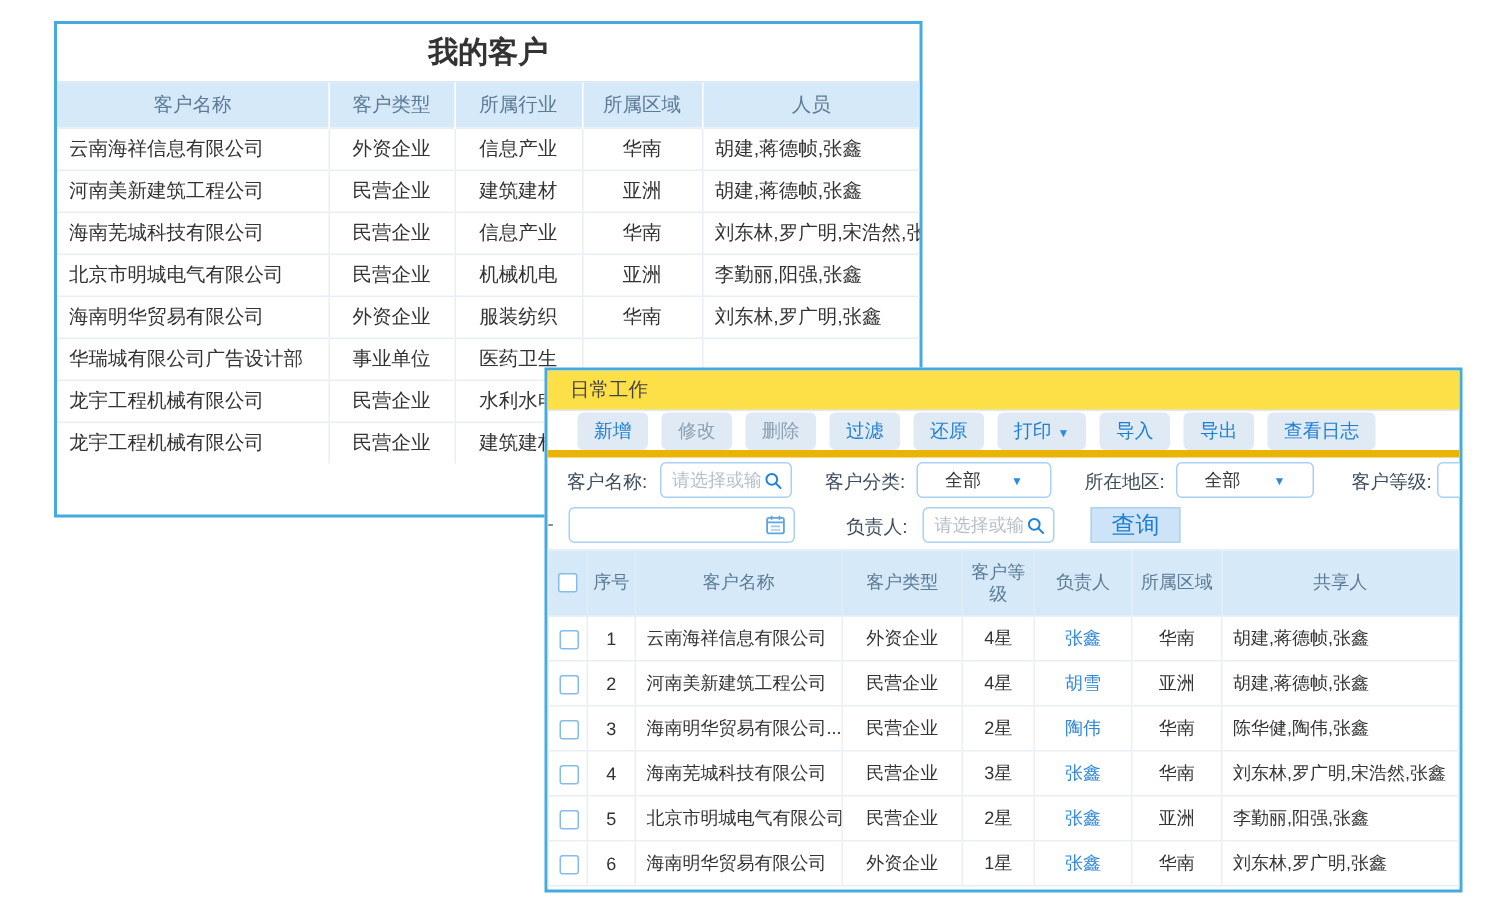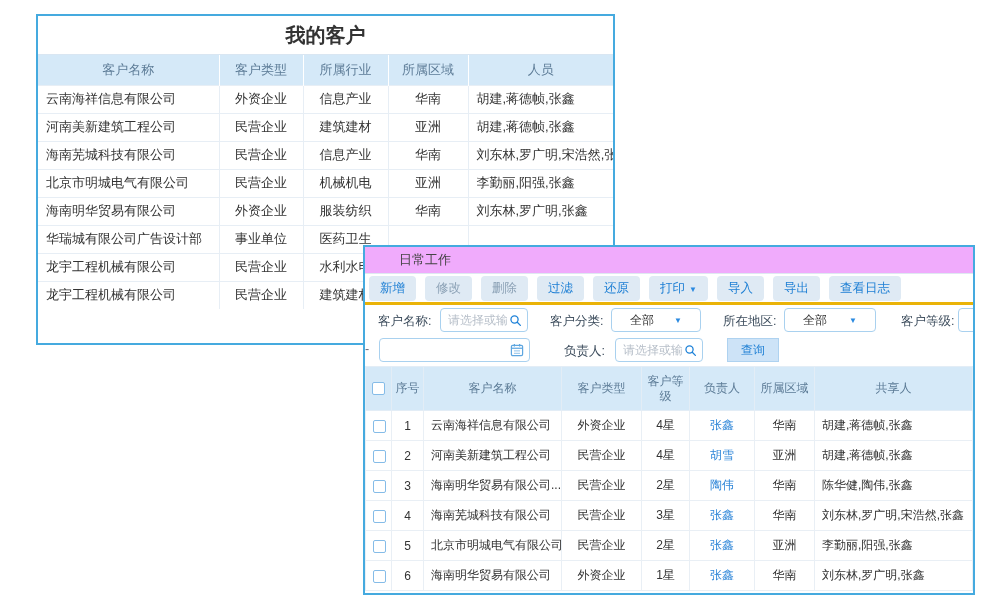--- a/index.html
+++ b/index.html
@@ -13,42 +13,42 @@
   .panelA-title{height:39px;line-height:39px;text-align:center;font-weight:bold;font-size:20px;color:#333;border-bottom:1px solid #d9e6f2}
   table{border-collapse:collapse;table-layout:fixed;width:100%}
   .tableA th{background:#d5e9f8;color:#5c7b96;font-weight:normal;font-size:13px;height:30px;border-left:1px solid #fff;text-align:center}
   .tableA th:first-child{border-left:none}
   .tableA td{height:28px;font-size:13px;color:#333;border-top:1px solid #e7eef5;border-left:1px solid #e7eef5;white-space:nowrap;overflow:hidden;padding:0 8px}
   .tableA td:first-child{border-left:none}
   .c{text-align:center}
   .link{color:#3f9bdc}
 
   
-  .tabbar{height:27px;background:#f0abfc;border-bottom:1px solid #dfe8f1;display:flex;padding-left:20px}
+  .tabbar{height:27px;background:#fde047;border-bottom:1px solid #dfe8f1;display:flex;padding-left:1px}
   .tab{padding:0 14px;line-height:25px;font-size:13px;color:#444;position:relative;cursor:pointer}
   .tab.active{background:#fff;font-weight:bold;color:#222;border-bottom:2px solid #1f6fd0}
   .tab-close{position:absolute;top:1px;right:2px;font-size:11px;font-weight:normal;color:#9aaabb;line-height:10px}
 
   
-  .toolbar{height:31px;display:flex;align-items:center;gap:9px;padding:0 4px;border-bottom:3px solid #eab308}
+  .toolbar{height:31px;display:flex;align-items:center;gap:9px;padding:0 20px;border-bottom:5px solid #eab308}
   .tbtn{background:#dfeaf4;border:none;border-radius:4px;color:#1d7fd4;font-size:12.5px;padding:4px 11px;font-family:inherit;cursor:pointer;white-space:nowrap}
   .tbtn.disabled{color:#8ba1b5}
   .caret{font-size:8px;margin-left:4px;color:#2b8ae0}
 
   
   .frow{position:relative;height:30px;font-size:12.5px;color:#3c4c5c}
   .frow2{height:31px}
   .flabel{position:absolute;top:8px;white-space:nowrap}
   .fbox{position:absolute;top:3px;height:24px;border:1px solid #a9d1ef;border-radius:4px;background:#fff;display:flex;align-items:center}
   .fbox input{border:none;outline:none;flex:1;min-width:0;font-size:12px;padding:0 0 0 7px;color:#333;background:transparent;font-family:inherit}
   .fbox input::placeholder{color:#b7bfc9}
   .ficon{margin:0 5px 0 2px;display:flex;align-items:center}
   .fsel{justify-content:space-between;padding:0 18px;color:#333;font-size:12px;cursor:pointer}
   .fsel .caret{margin:0}
-  .fbtn{position:absolute;top:3px;height:24px;background:#cde3f7;border:1px solid #aed2f0;border-radius:0;color:#1d7fd4;font-size:12px;padding:0 13px;font-family:inherit;cursor:pointer}
+  .fbtn{position:absolute;top:3px;height:24px;background:#cde3f7;border:1px solid #aed2f0;border-radius:0;color:#1d7fd4;font-size:16px;padding:0 13px;font-family:inherit;cursor:pointer}
   .dash{position:absolute;top:7px;color:#667}
 
   
   .tableB th{background:#d5e9f8;color:#5c7b96;font-weight:normal;font-size:12px;height:44px;border:1px solid #e3edf6;line-height:1.25;padding:0 3px;text-align:center}
   .tableB td{height:30px;font-size:12px;color:#333;border:1px solid #e9eff5;white-space:nowrap;overflow:hidden;padding:0 7px}
   .tableB .owner{color:#2e86d8}
   .cb{display:inline-block;width:13px;height:13px;border:1px solid #85bce8;border-radius:2px;background:#fff;vertical-align:middle;cursor:pointer}
 </style>
 </head>
 <body>

